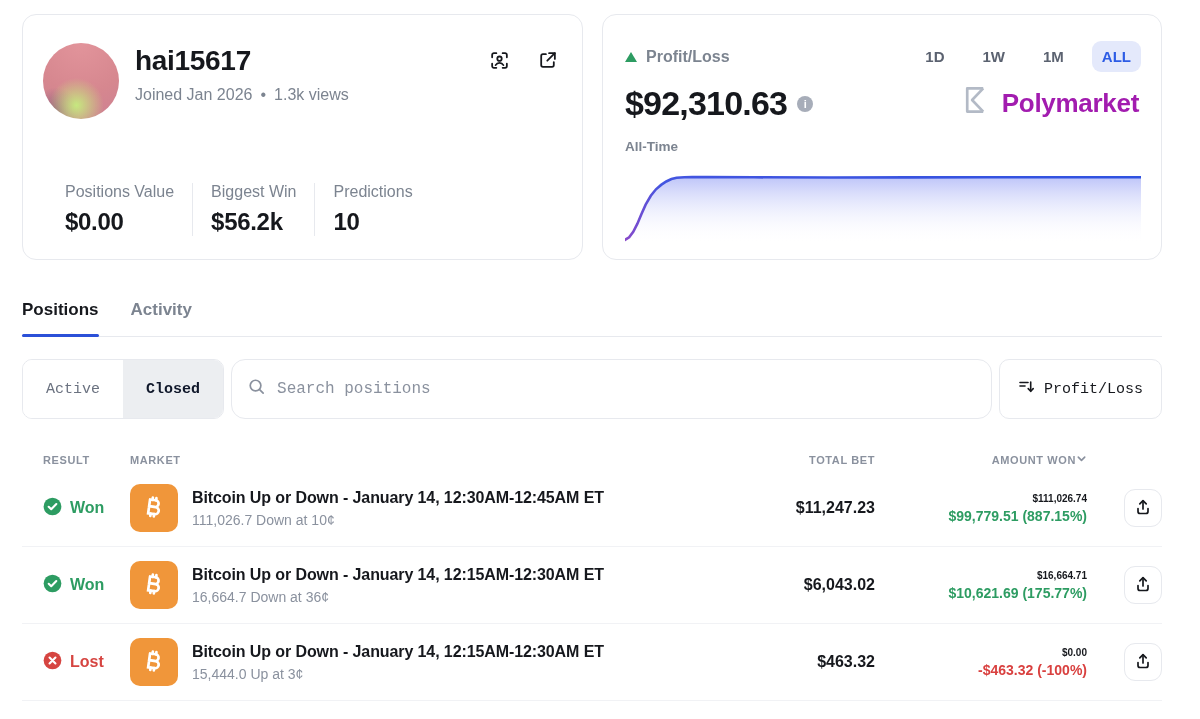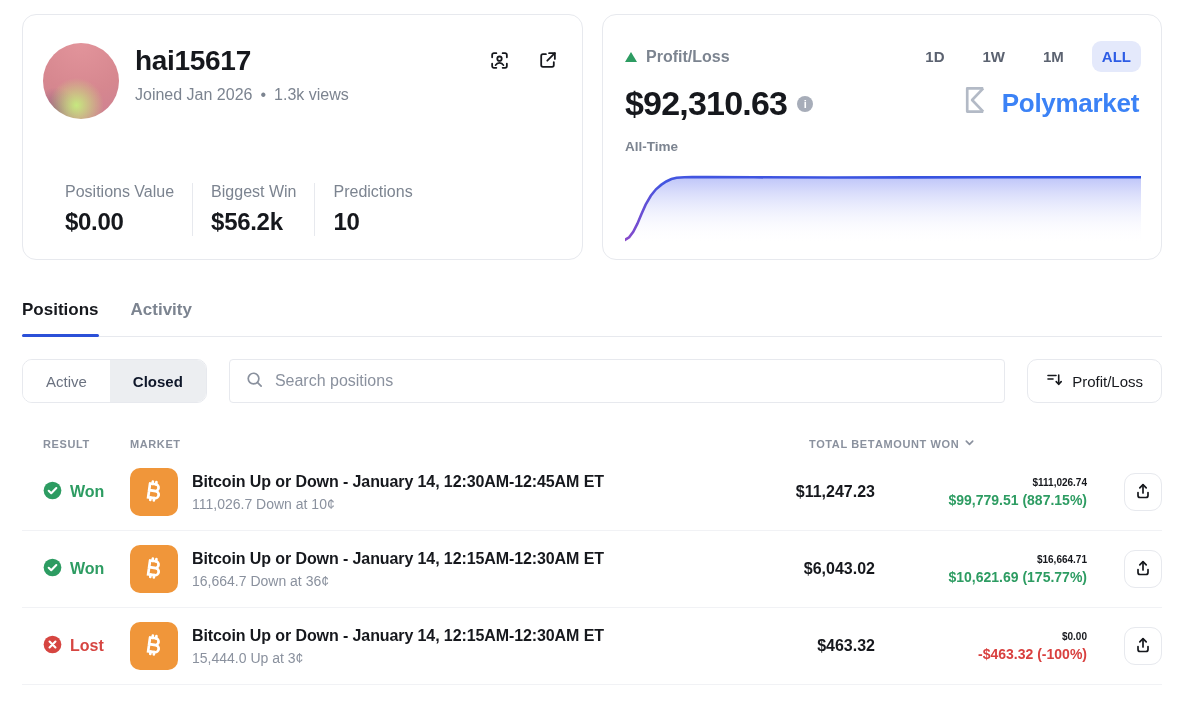--- a/index.html
+++ b/index.html
@@ -35,53 +35,53 @@
   .pnl-label { display:flex; align-items:center; gap:9px; font-size:16px; color:#7c8490; font-weight:600; }
   .tri-up { width:0; height:0; border-left:6px solid transparent; border-right:6px solid transparent; border-bottom:10px solid #2d9c62; }
   .ranges { margin-left:auto; display:flex; gap:18px; align-items:center; }
   .range-btn { border:none; background:none; cursor:pointer; font-family:inherit;
     font-size:15px; font-weight:700; color:#5b6270; padding:7px 10px; border-radius:9px; }
   .range-btn.active { color:#2d5ce5; background:#e4e9fb; }
   .pnl-value-row { margin-top:12px; display:flex; align-items:center; gap:10px; }
   .pnl-value { font-size:34px; font-weight:700; letter-spacing:-0.8px; }
   .info-dot { width:16px; height:16px; border-radius:50%; background:#a7adb9; color:#fff;
     font-size:11px; font-weight:700; display:flex; align-items:center; justify-content:center; cursor:default; }
-  .brand { margin-left:auto; display:flex; align-items:center; gap:9px; color:#3b82f6;
+  .brand { margin-left:auto; display:flex; align-items:center; gap:9px; color:#a21caf;
     font-size:26px; font-weight:600; letter-spacing:-0.3px; padding-right:2px; }
   .pnl-period { margin-top:16px; font-size:13.5px; font-weight:600; color:#7c8490; }
   .pnl-chart-wrap { margin-top:12px; flex:1; }
   .pnl-chart-wrap svg { width:100%; height:78px; display:block; }
 
   
   .tabs { margin-top:40px; display:flex; gap:32px; border-bottom:1px solid #e7e9ee; }
   .tab { position:relative; padding-bottom:16px; font-size:17px; cursor:pointer; background:none; border:none; font-family:inherit; }
   .tab.active { font-weight:700; color:#16181d; }
   .tab.active::after { content:""; position:absolute; left:0; right:0; bottom:-1px; height:3px; background:#2b50d8; border-radius:2px; }
   .tab.inactive { color:#7c8490; font-weight:600; }
 
   
-  .filter-row { margin-top:22px; display:flex; gap:22px; height:44px; }
+  .filter-row { margin-top:22px; display:flex; gap:7px; height:60px;font-family:Liberation Mono, monospace; }
   .segmented { display:flex; border:1px solid #e7e9ee; border-radius:10px; overflow:hidden; }
   .seg { display:flex; align-items:center; padding:0 23px; font-size:15px; cursor:pointer; border:none; font-family:inherit; background:#fff; color:#6b7280; }
   .seg.active { background:#eceef1; font-weight:700; color:#0f172a; }
-  .searchbox { flex:1; display:flex; align-items:center; gap:11px; border:1px solid #e7e9ee; border-radius:4px; padding:0 15px; }
+  .searchbox { flex:1; display:flex; align-items:center; gap:11px; border:1px solid #e7e9ee; border-radius:14px; padding:0 15px; }
   .searchbox input { flex:1; border:none; outline:none; font-size:16px; font-family:inherit; color:#16181d; background:transparent; }
   .searchbox input::placeholder { color:#8a919e; }
   .sort-btn { display:flex; align-items:center; gap:9px; border:1px solid #e7e9ee; border-radius:10px;
     background:#fff; padding:0 18px; font-size:15px; font-family:inherit; color:#16181d; cursor:pointer; }
 
   
   .thead { margin-top:34px; margin-bottom:4px; display:flex; align-items:center;
     font-size:11px; font-weight:700; letter-spacing:0.6px; color:#8a919e; }
   .col-result { width:108px;padding-left:21px; }
   .col-market { flex:1; display:flex; align-items:center; gap:14px; }
   .col-bet { width:170px; text-align:right; }
   .col-won { width:212px; text-align:right; }
   .col-share { width:75px; display:flex; justify-content:flex-end; }
-  .th-won { display:flex; align-items:center; gap:5px; cursor:pointer; }
+  .th-won { display:flex; align-items:center; justify-content:flex-end; cursor:pointer; }
   .row { display:flex; align-items:center; height:77px; border-bottom:1px solid #f1f2f5; cursor:pointer; }
   .result-cell { display:flex; align-items:center; gap:8px; font-size:16px; font-weight:600; }
   .result-cell.won { color:#2d9c62; }
   .result-cell.lost { color:#d64541; }
   .btc-icon { width:48px; height:48px; border-radius:10px; background:#f0963a; flex:0 0 48px;
     display:flex; align-items:center; justify-content:center; }
   .mkt-title { font-size:16px; font-weight:700; letter-spacing:-0.1px; }
   .mkt-sub { margin-top:5px; font-size:14px; color:#8a919e; }
   .bet-val { font-size:16px; font-weight:600; }
   .won-main { font-size:10px; font-weight:700; }

